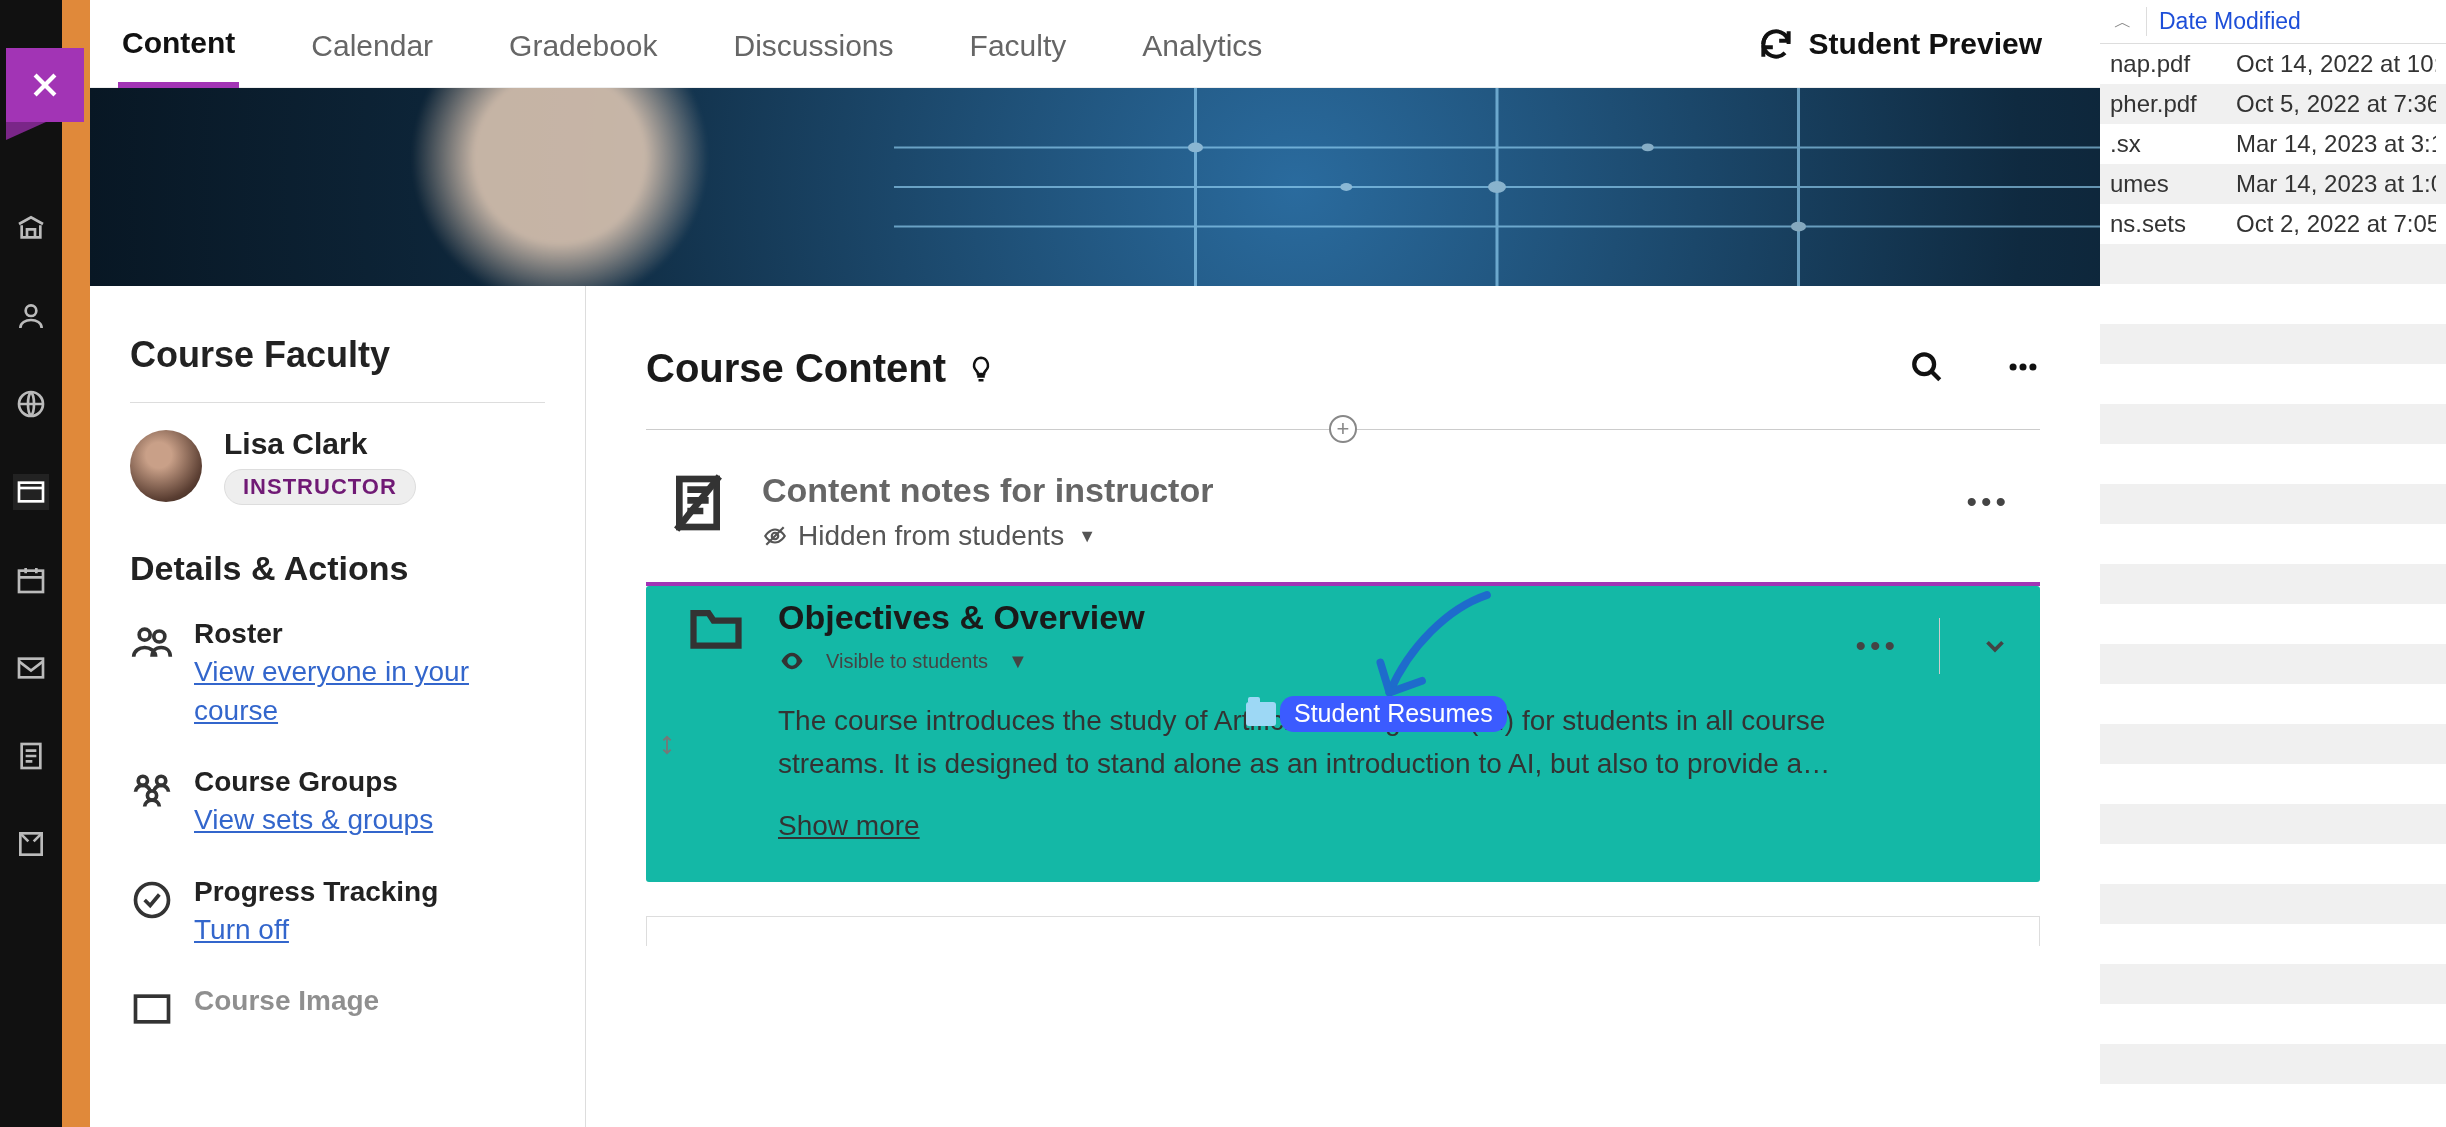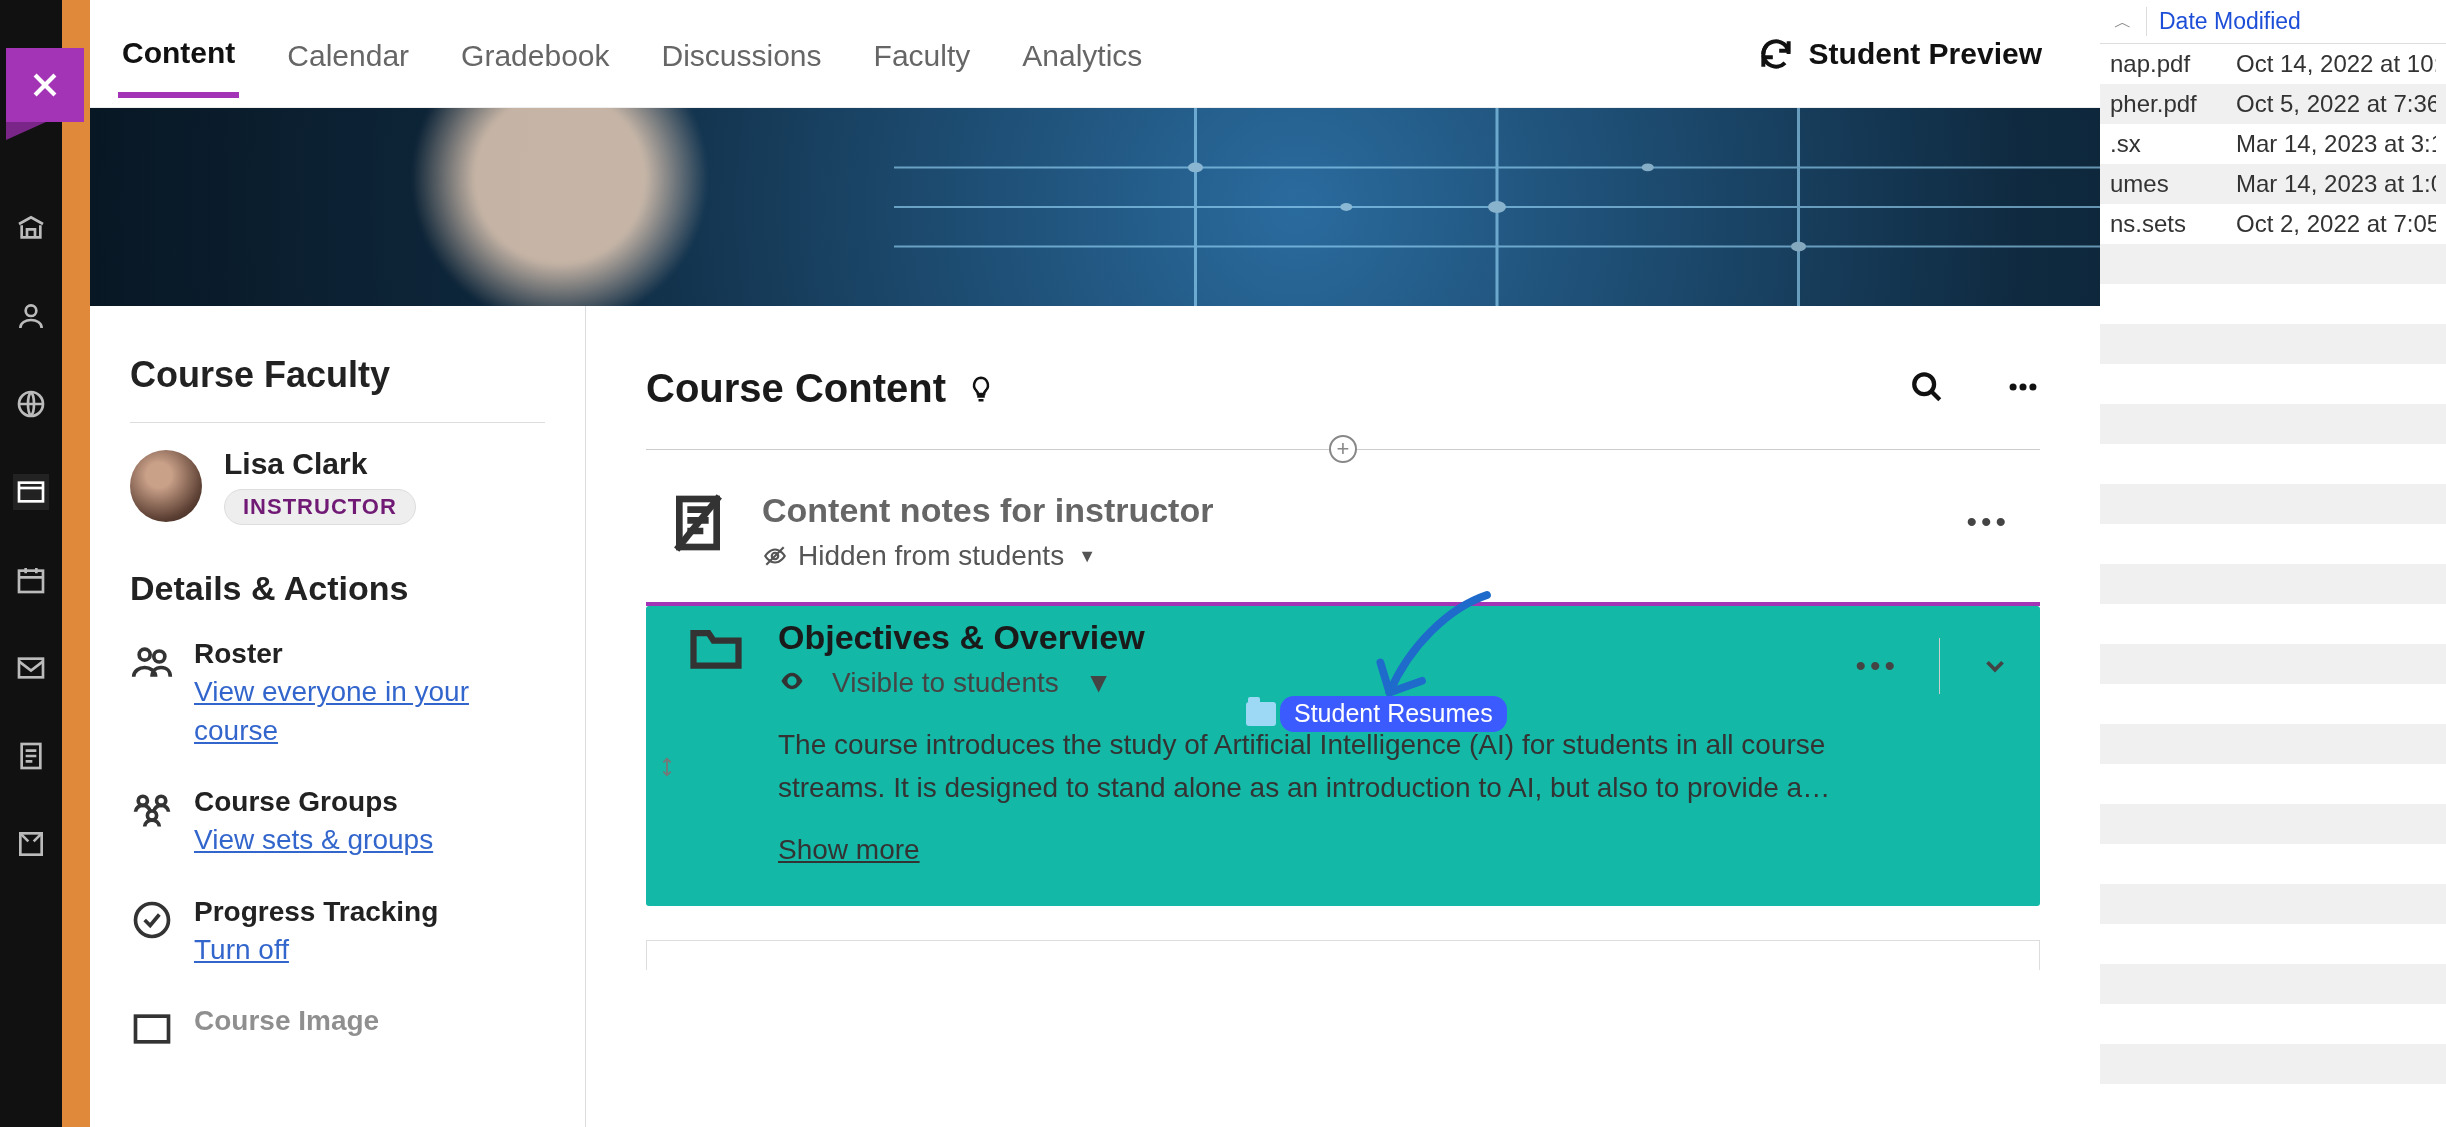--- a/index.html
+++ b/index.html
@@ -65,26 +65,26 @@
     height: 100%;
     background: #fff;
     border-left: 28px solid #e0893a;
     overflow: hidden;
   }
 
   
   .top-tabs {
     display: flex;
     align-items: center;
-    height: 108px;
+    height: 88px;
     padding: 0 28px;
     border-bottom: 1px solid #eee;
     font-size: 30px;
     color: #666;
-    gap: 44px;
+    gap: 68px;
   }
   .top-tabs .tab { cursor:pointer; padding: 26px 4px 22px; }
   .top-tabs .tab.active { color:#111; font-weight:700; border-bottom: 6px solid #a234b5; }
   .top-tabs .spacer { flex:1; }
   .student-preview { display:flex;align-items:center;gap:14px;color:#111;font-weight:700;font-size:30px;cursor:pointer; margin-right:30px;}
   .student-preview svg{width:38px;height:38px;stroke:#111;fill:none;stroke-width:2.5}
 
   
   .banner {
     height: 198px;
@@ -180,21 +180,21 @@
     background:#14b8a6;
     padding:12px 40px 40px 40px;
     position:relative;
     border-radius:3px;
     margin-top:0;
   }
   .hb-row{display:flex;gap:32px;align-items:flex-start}
   .hb-icon{width:60px;height:60px;flex-shrink:0}
   .hb-icon svg{width:100%;height:100%;stroke:#333;fill:none;stroke-width:2.5}
   .hb-title{font-size:34px;font-weight:700;color:#1a1a1a;margin-bottom:10px}
-  .hb-sub{display:flex;align-items:flex-start;gap:26px;font-size:28px;color:#444}
+  .hb-sub{display:flex;align-items:center;gap:20px;font-size:20px;color:#444}
   .hb-sub svg{width:28px;height:28px;fill:#333}
   .hb-desc{font-size:28px;color:#333;line-height:1.55;margin-top:24px;max-width:1080px}
   .hb-showmore{font-size:28px;color:#333;text-decoration:underline;margin-top:24px;cursor:pointer;display:inline-block}
   .hb-reorder{position:absolute;left:10px;top:50%;color:#777;font-size:24px}
   .hb-reorder svg{width:22px;height:22px;stroke:#777;fill:none;stroke-width:2}
   .hb-right-ctrl{position:absolute;right:30px;top:32px;display:flex;align-items:center;gap:40px}
   .hb-right-ctrl .dots{font-size:30px;color:#444;letter-spacing:4px;cursor:pointer}
   .hb-right-ctrl .divider{width:1px;height:56px;background:#ccc}
   .hb-right-ctrl svg{width:30px;height:30px;stroke:#444;fill:none;stroke-width:3;cursor:pointer}
 

